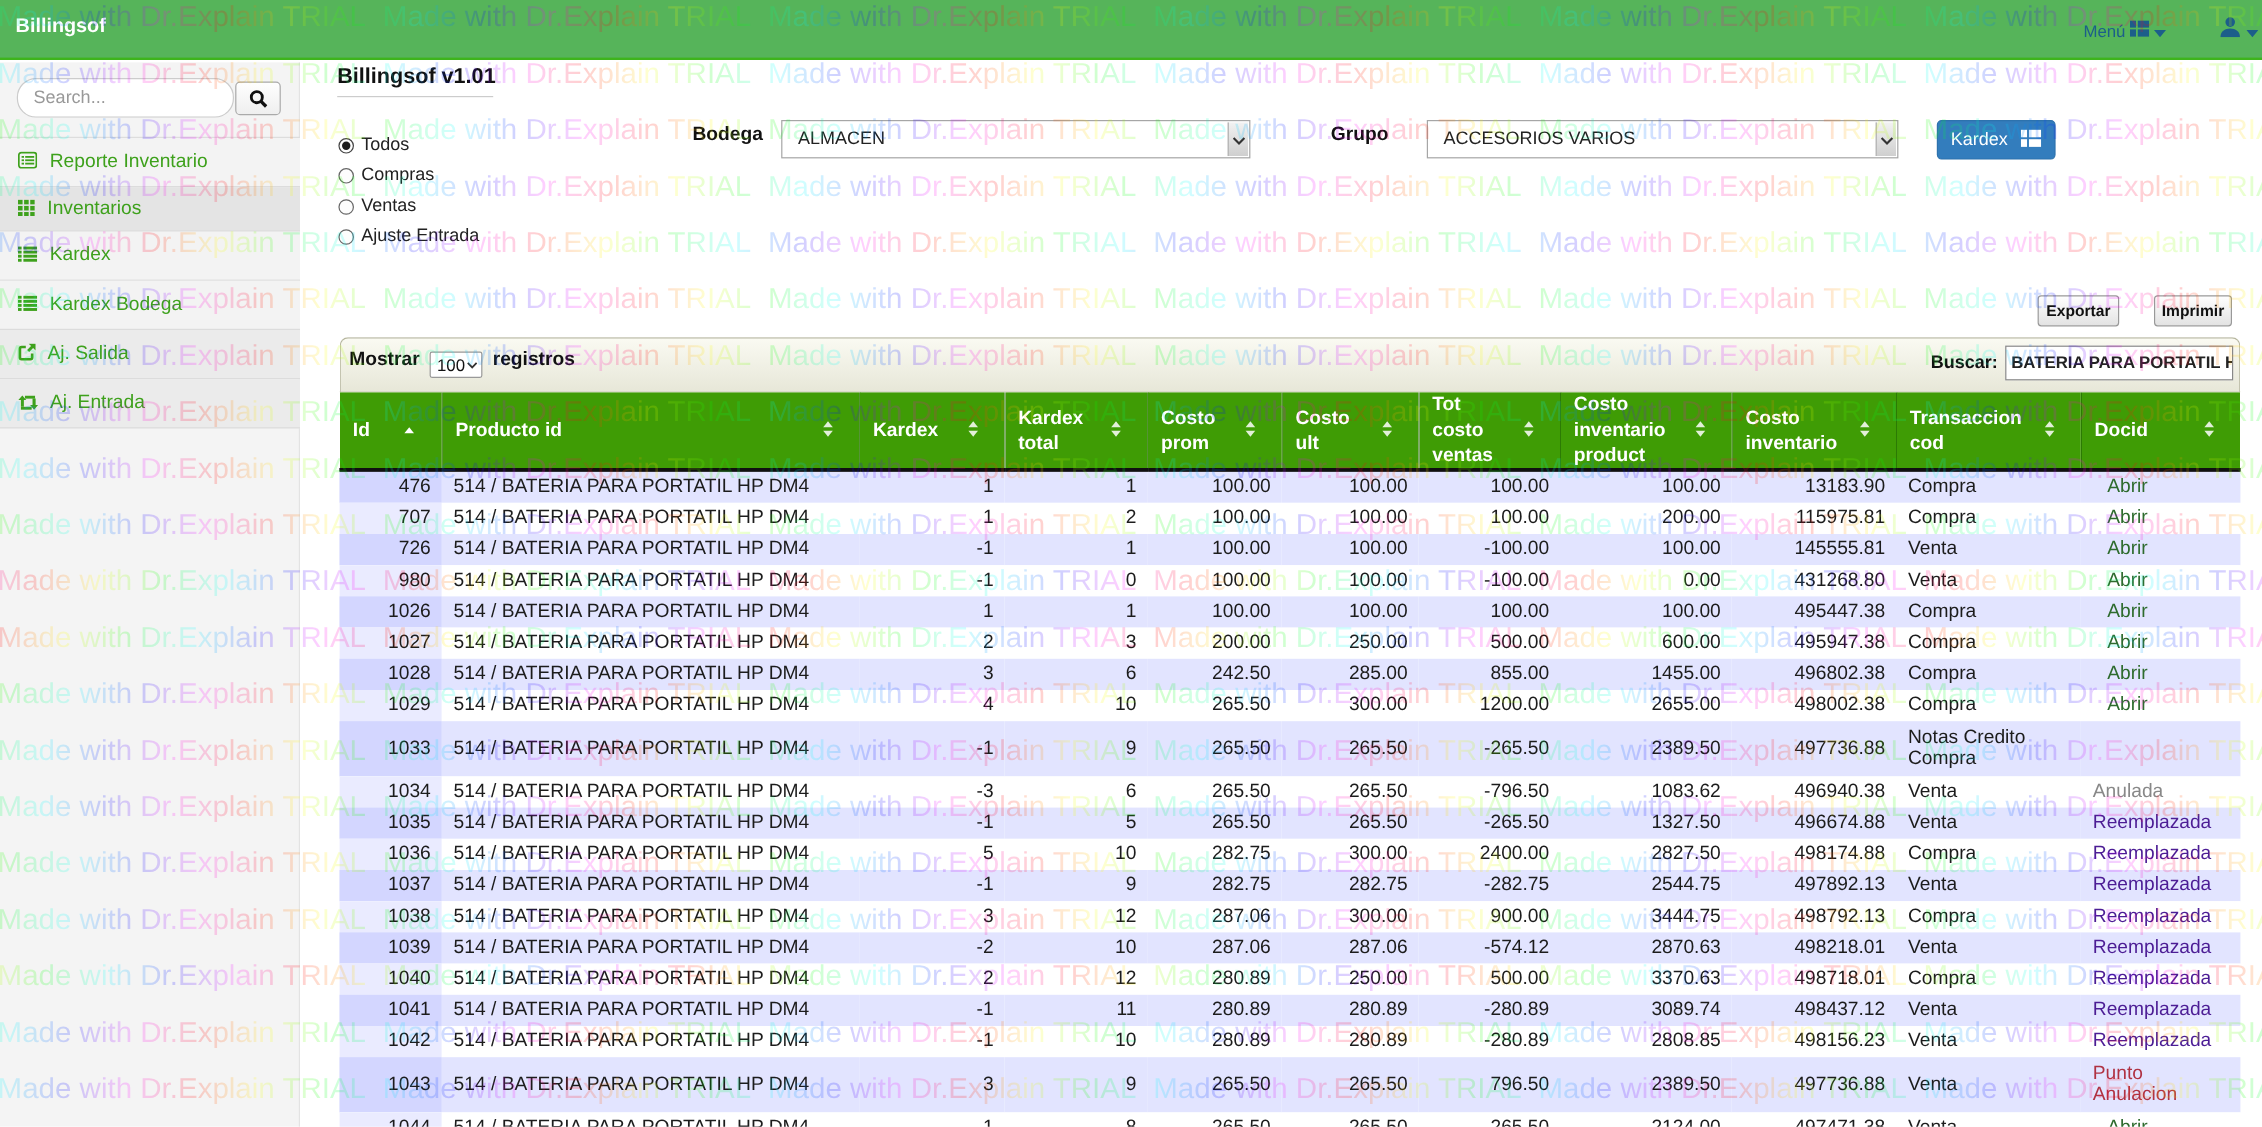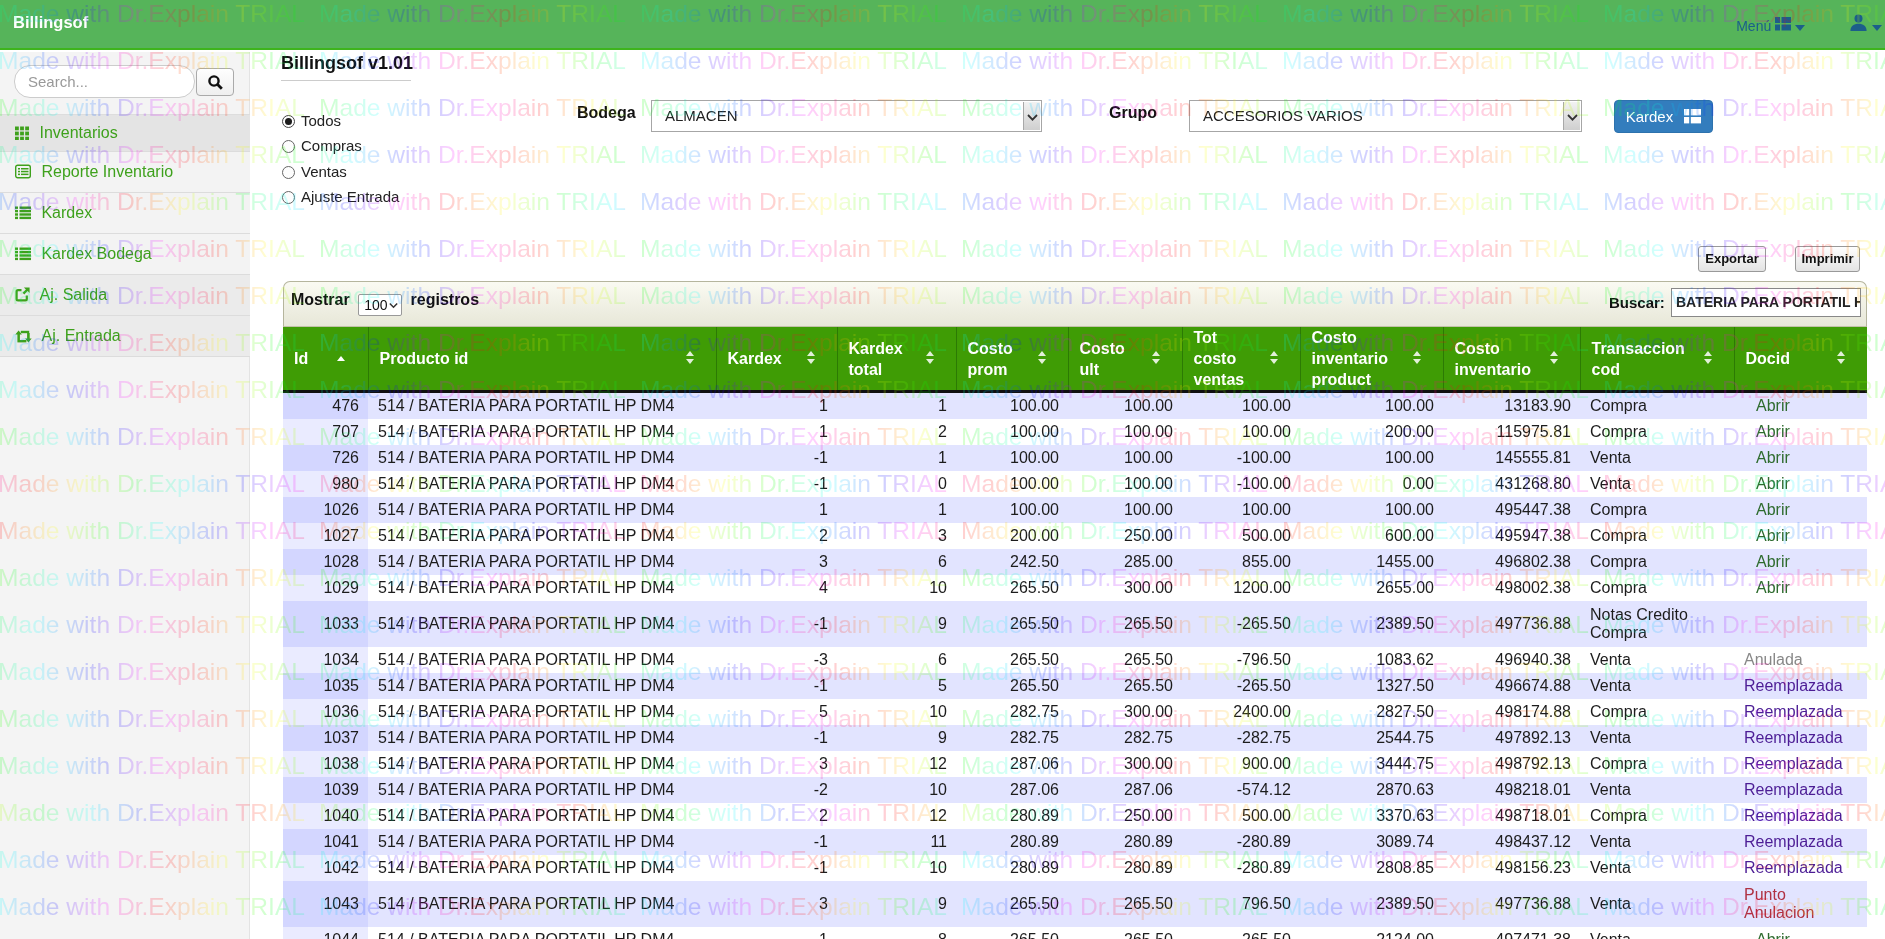--- a/index.html
+++ b/index.html
@@ -82,44 +82,44 @@
         <path d="M0 0 H10 L5 6 Z" fill="#1c5e8a"></path>
       </svg></div>
 </div>
 <div class="side">
 <div class="sinput">Search...</div>
 <div class="sbtn"><svg width="15" height="15" viewBox="0 0 15 15">
         <circle cx="6" cy="6" r="4.6" fill="none" stroke="#111" stroke-width="2.4"></circle>
         <line x1="9.3" y1="9.3" x2="13.8" y2="13.8" stroke="#111" stroke-width="2.8"></line>
       </svg></div>
 <div class="menu">
+<div class="mi"><svg width="16" height="15" viewBox="0 0 16 15">
+          <rect x="0.7" y="1.2" width="14.6" height="12.6" rx="2" fill="none" stroke="#3ea11c" stroke-width="1.4"></rect>
+          <g fill="#3ea11c">
+            <rect x="3" y="4" width="2" height="1.5"></rect>
+            <rect x="6" y="4" width="7.5" height="1.5"></rect>
+            <rect x="3" y="6.8" width="2" height="1.5"></rect>
+            <rect x="6" y="6.8" width="7.5" height="1.5"></rect>
+            <rect x="3" y="9.6" width="2" height="1.5"></rect>
+            <rect x="6" y="9.6" width="7.5" height="1.5"></rect>
+          </g>
+        </svg> Reporte Inventario</div>
 <div class="mi act"><svg width="14" height="14" viewBox="0 0 14 14">
           <g fill="#3ea11c">
             <rect x="0" y="0.5" width="3.8" height="3.8"></rect>
             <rect x="5.1" y="0.5" width="3.8" height="3.8"></rect>
             <rect x="10.2" y="0.5" width="3.8" height="3.8"></rect>
             <rect x="0" y="5.6" width="3.8" height="3.8"></rect>
             <rect x="5.1" y="5.6" width="3.8" height="3.8"></rect>
             <rect x="10.2" y="5.6" width="3.8" height="3.8"></rect>
             <rect x="0" y="10.7" width="3.8" height="3.8"></rect>
             <rect x="5.1" y="10.7" width="3.8" height="3.8"></rect>
             <rect x="10.2" y="10.7" width="3.8" height="3.8"></rect>
           </g>
         </svg> Inventarios</div>
-<div class="mi"><svg width="16" height="15" viewBox="0 0 16 15">
-          <rect x="0.7" y="1.2" width="14.6" height="12.6" rx="2" fill="none" stroke="#3ea11c" stroke-width="1.4"></rect>
-          <g fill="#3ea11c">
-            <rect x="3" y="4" width="2" height="1.5"></rect>
-            <rect x="6" y="4" width="7.5" height="1.5"></rect>
-            <rect x="3" y="6.8" width="2" height="1.5"></rect>
-            <rect x="6" y="6.8" width="7.5" height="1.5"></rect>
-            <rect x="3" y="9.6" width="2" height="1.5"></rect>
-            <rect x="6" y="9.6" width="7.5" height="1.5"></rect>
-          </g>
-        </svg> Reporte Inventario</div>
 <div class="mi"><svg width="16" height="14" viewBox="0 0 16 14">
           <g fill="#3ea11c">
             <rect x="0" y="0.5" width="3" height="2.4"></rect>
             <rect x="4.5" y="0.5" width="11.5" height="2.4"></rect>
             <rect x="0" y="3.9" width="3" height="2.4"></rect>
             <rect x="4.5" y="3.9" width="11.5" height="2.4"></rect>
             <rect x="0" y="7.3" width="3" height="2.4"></rect>
             <rect x="4.5" y="7.3" width="11.5" height="2.4"></rect>
             <rect x="0" y="10.7" width="3" height="2.4"></rect>
             <rect x="4.5" y="10.7" width="11.5" height="2.4"></rect>

